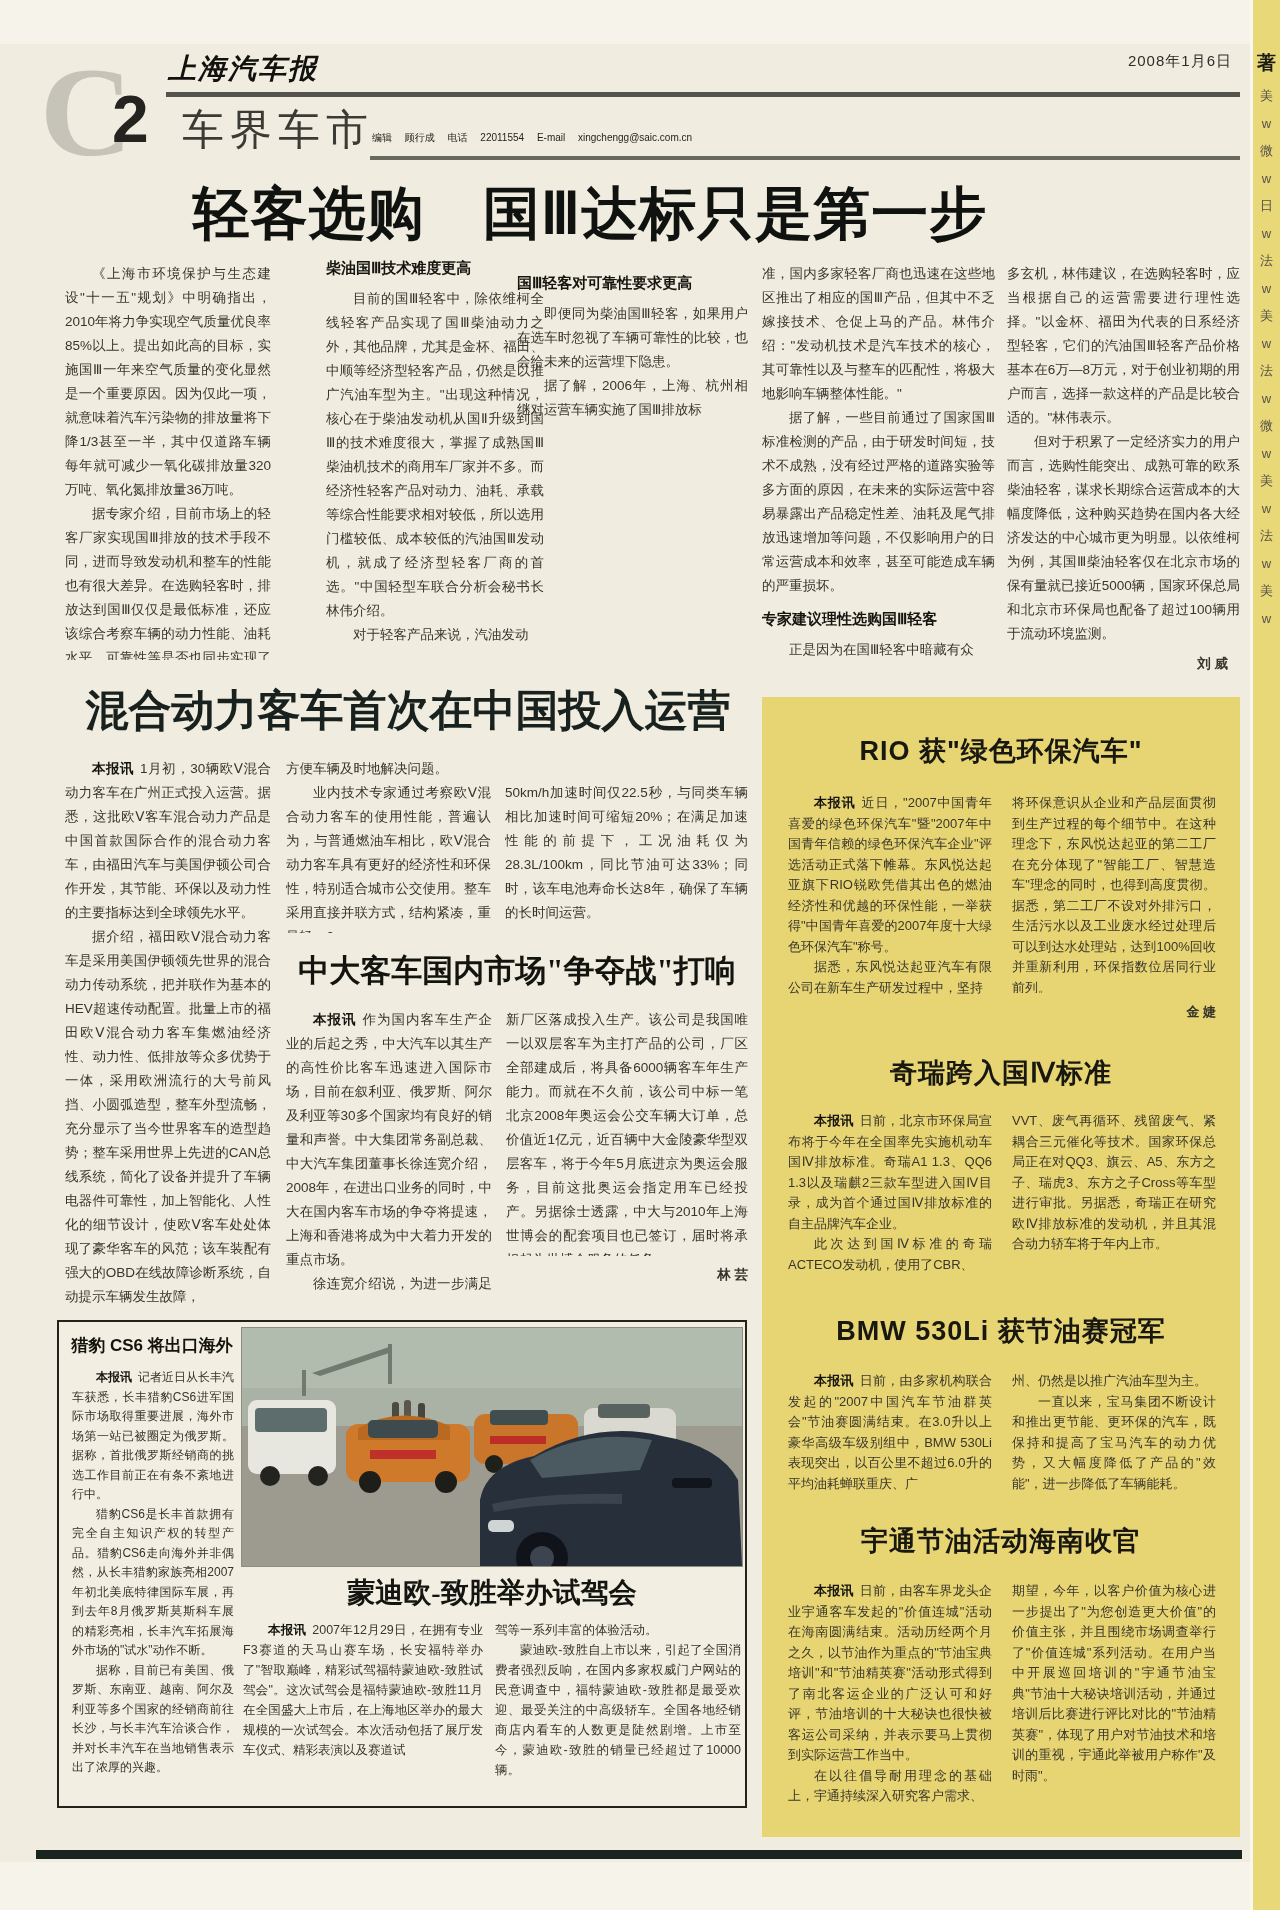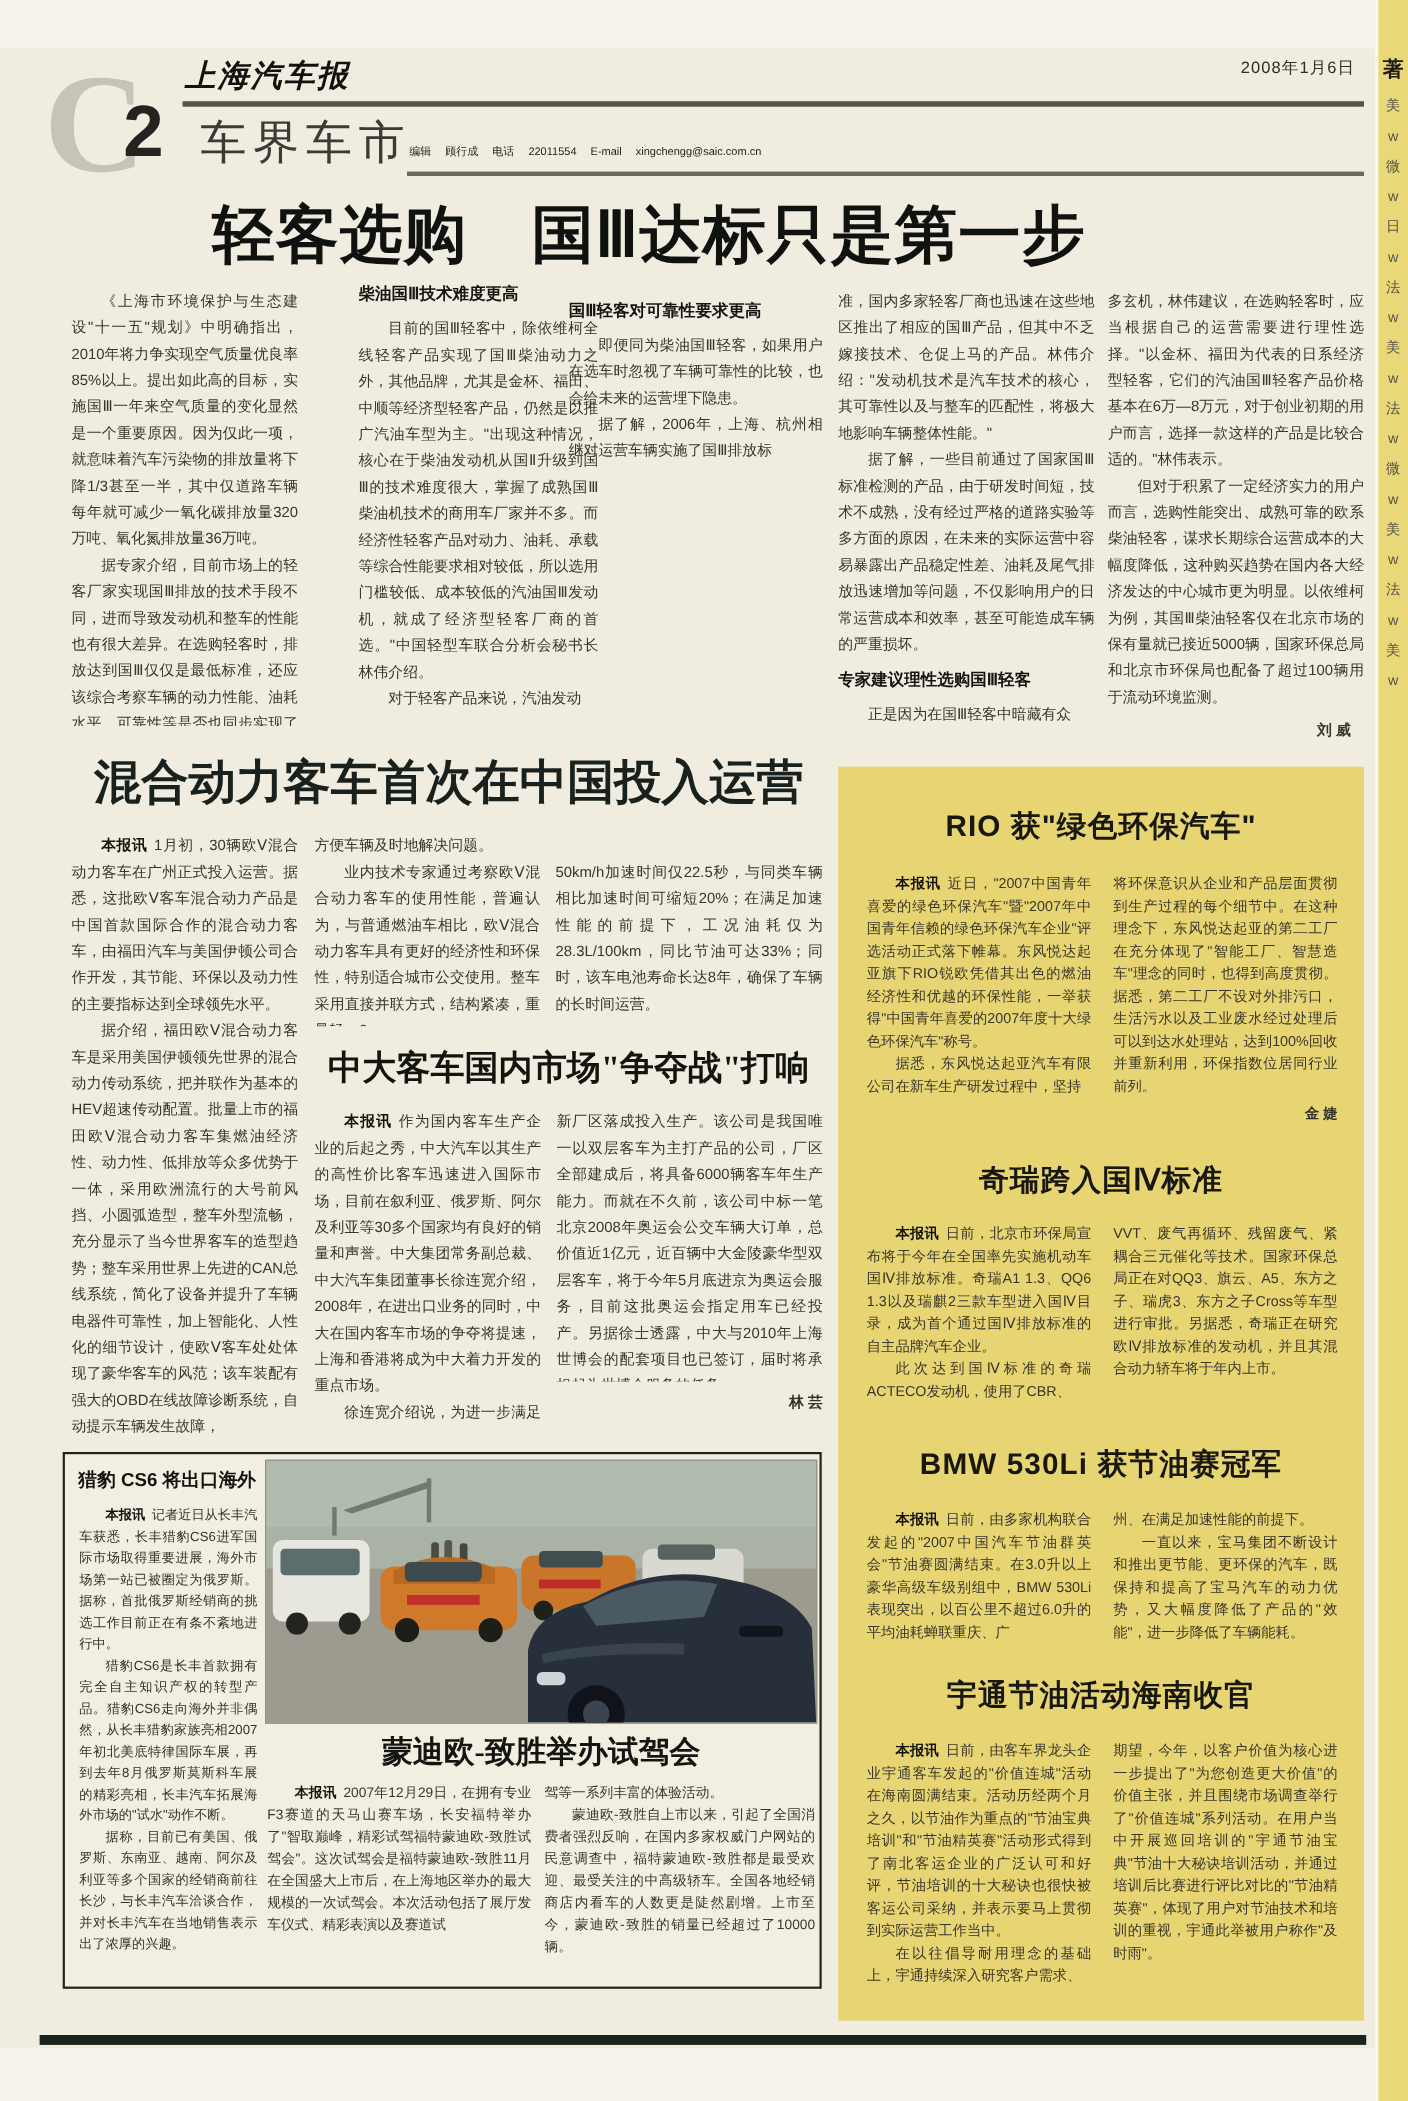--- a/index.html
+++ b/index.html
@@ -275,21 +275,21 @@
     </div>
     <div class="kol chery-c2">
       <p class="cont">VVT、废气再循环、残留废气、紧耦合三元催化等技术。国家环保总局正在对QQ3、旗云、A5、东方之子、瑞虎3、东方之子Cross等车型进行审批。另据悉，奇瑞正在研究欧Ⅳ排放标准的发动机，并且其混合动力轿车将于年内上市。</p>
     </div>
 
     <div class="y-head bmw-head">BMW 530Li 获节油赛冠军</div>
     <div class="kol bmw-c1">
       <p><b class="wire">本报讯</b><span>日前，由多家机构联合发起的"2007中国汽车节油群英会"节油赛圆满结束。在3.0升以上豪华高级车级别组中，BMW 530Li表现突出，以百公里不超过6.0升的平均油耗蝉联重庆、广</span></p>
     </div>
     <div class="kol bmw-c2">
-      <p class="cont">州、在满足加速性能的前提下。</p>
+      <p class="cont">州、仍然是以推广汽油车型为主。</p>
       <p>一直以来，宝马集团不断设计和推出更节能、更环保的汽车，既保持和提高了宝马汽车的动力优势，又大幅度降低了产品的"效能"，进一步降低了车辆能耗。</p>
     </div>
 
     <div class="y-head yt-head">宇通节油活动海南收官</div>
     <div class="kol yt-c1">
       <p><b class="wire">本报讯</b><span>日前，由客车界龙头企业宇通客车发起的"价值连城"活动在海南圆满结束。活动历经两个月之久，以节油作为重点的"节油宝典培训"和"节油精英赛"活动形式得到了南北客运企业的广泛认可和好评，节油培训的十大秘诀也很快被客运公司采纳，并表示要马上贯彻到实际运营工作当中。</span></p>
       <p>在以往倡导耐用理念的基础上，宇通持续深入研究客户需求、</p>
     </div>
     <div class="kol yt-c2">
       <p class="cont">期望，今年，以客户价值为核心进一步提出了"为您创造更大价值"的价值主张，并且围绕市场调查举行了"价值连城"系列活动。在用户当中开展巡回培训的"宇通节油宝典"节油十大秘诀培训活动，并通过培训后比赛进行评比对比的"节油精英赛"，体现了用户对节油技术和培训的重视，宇通此举被用户称作"及时雨"。</p>

